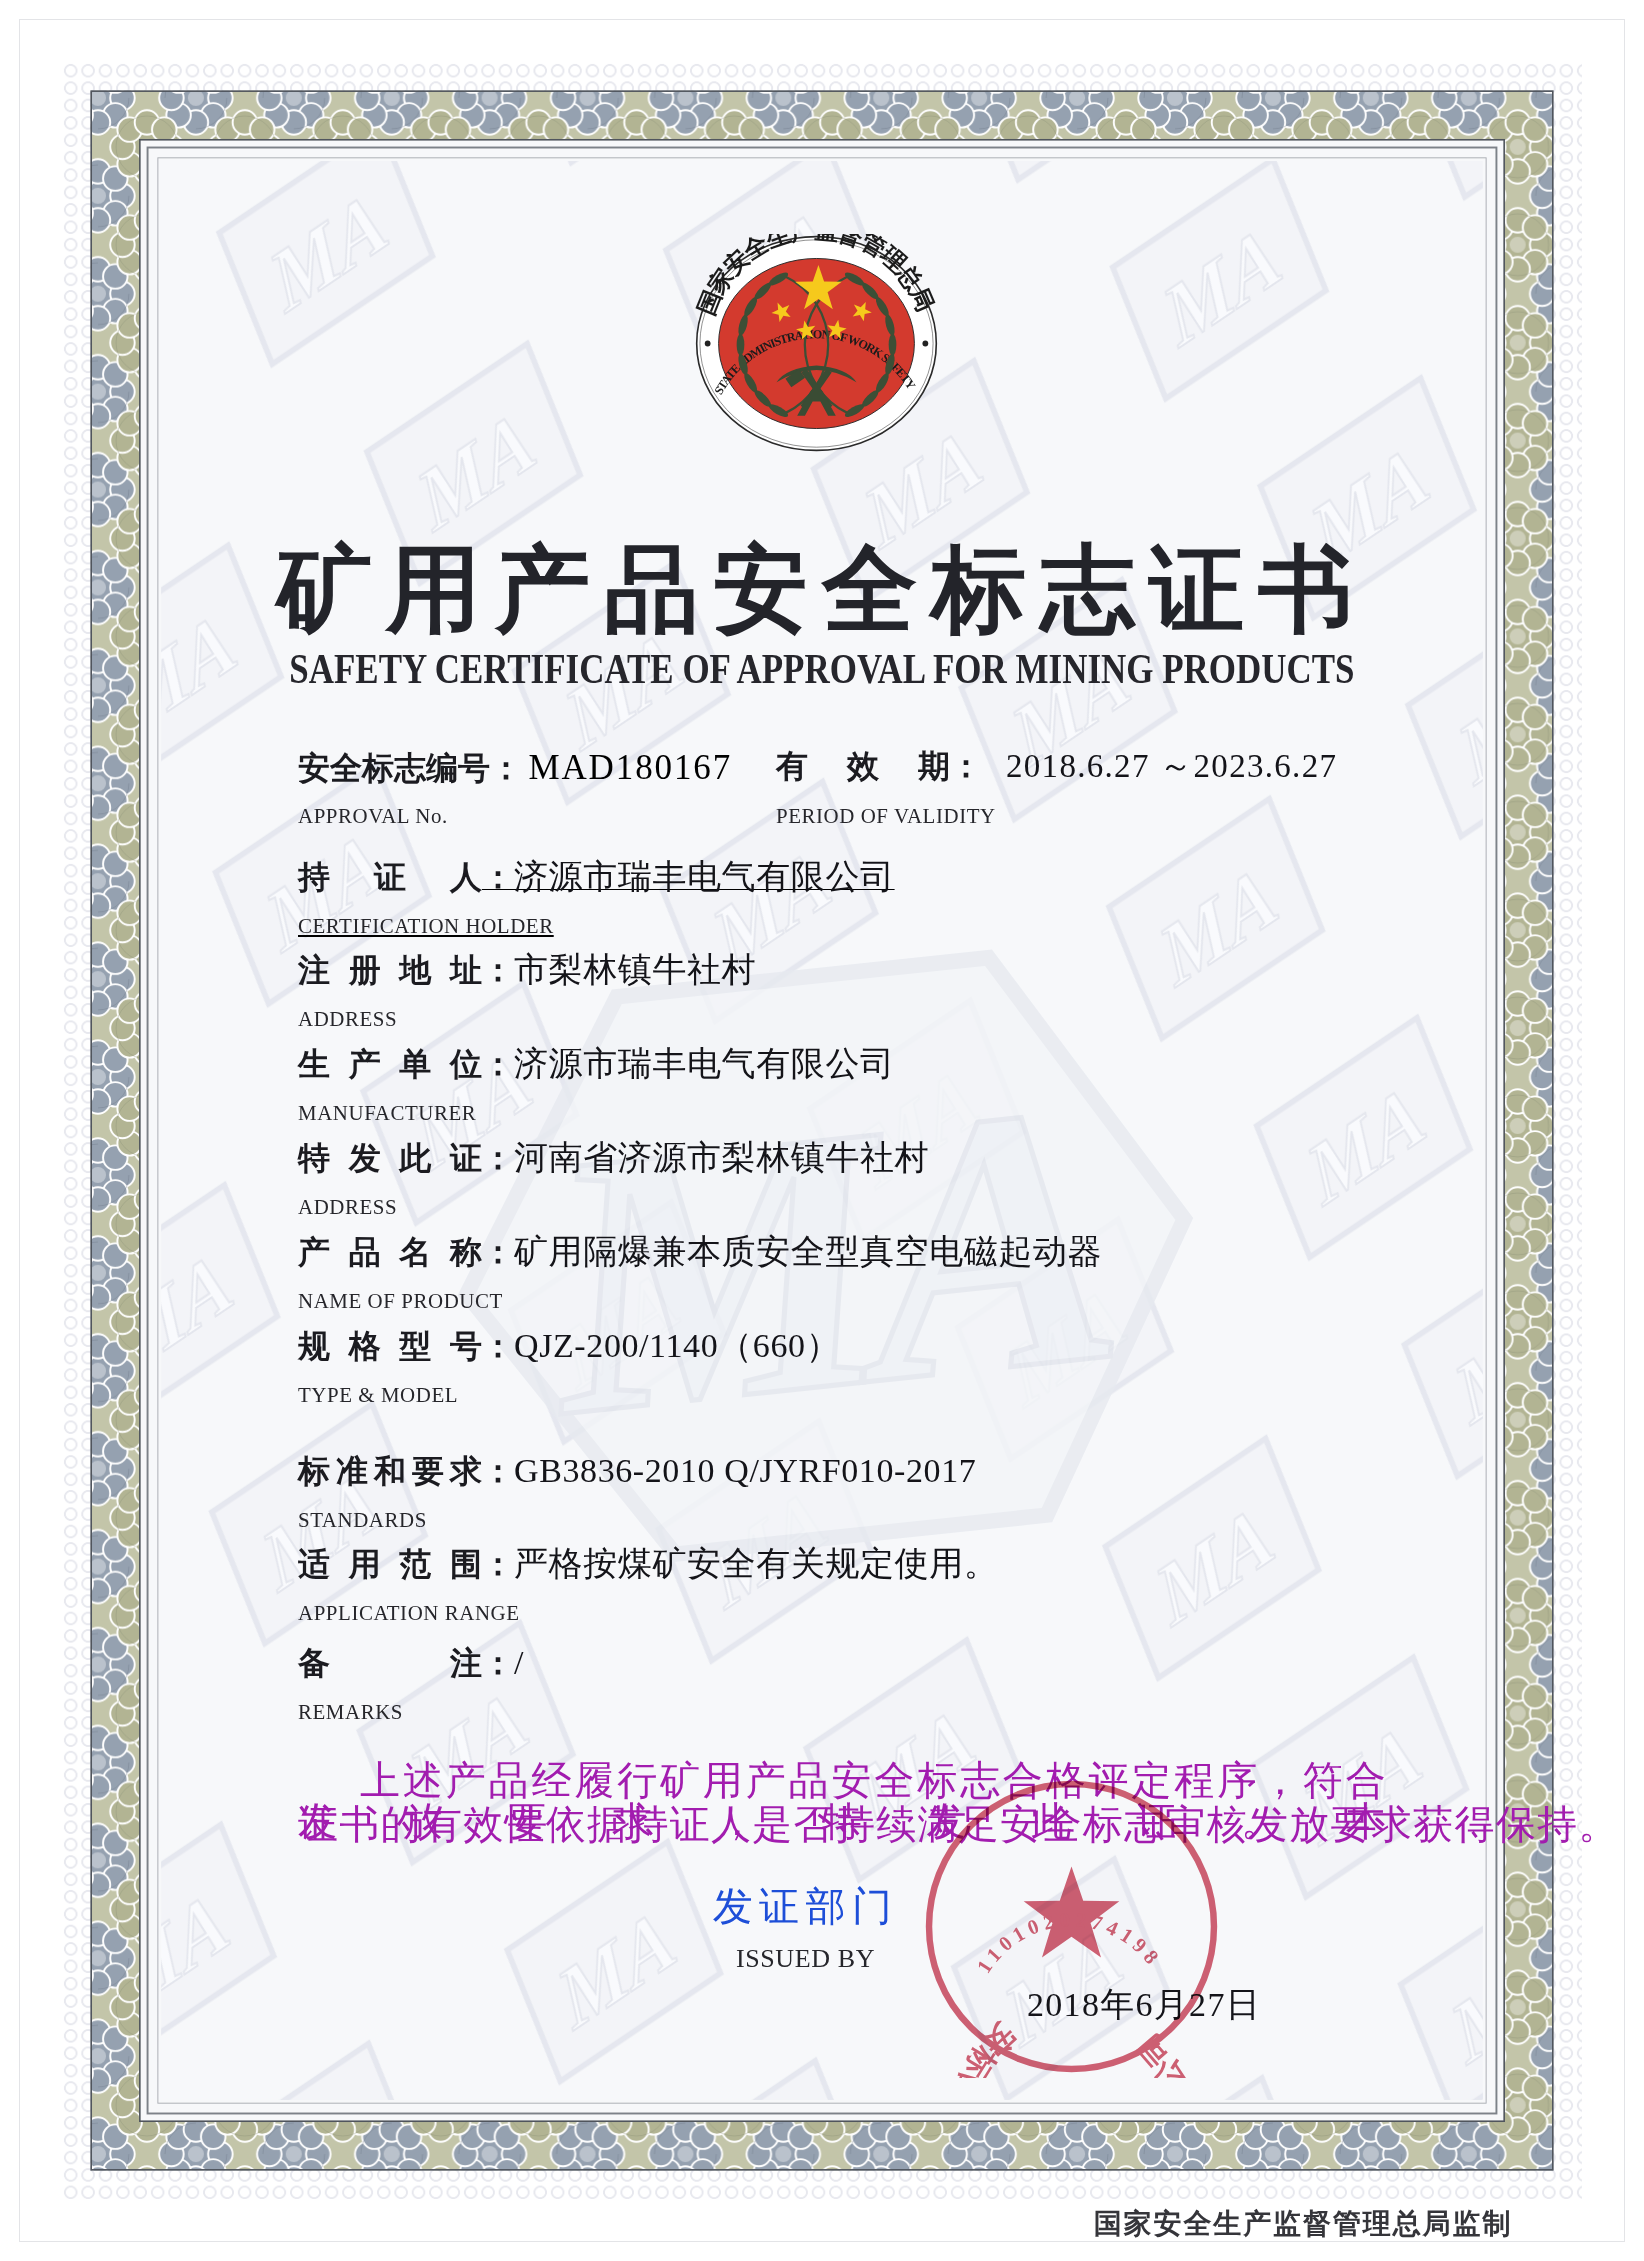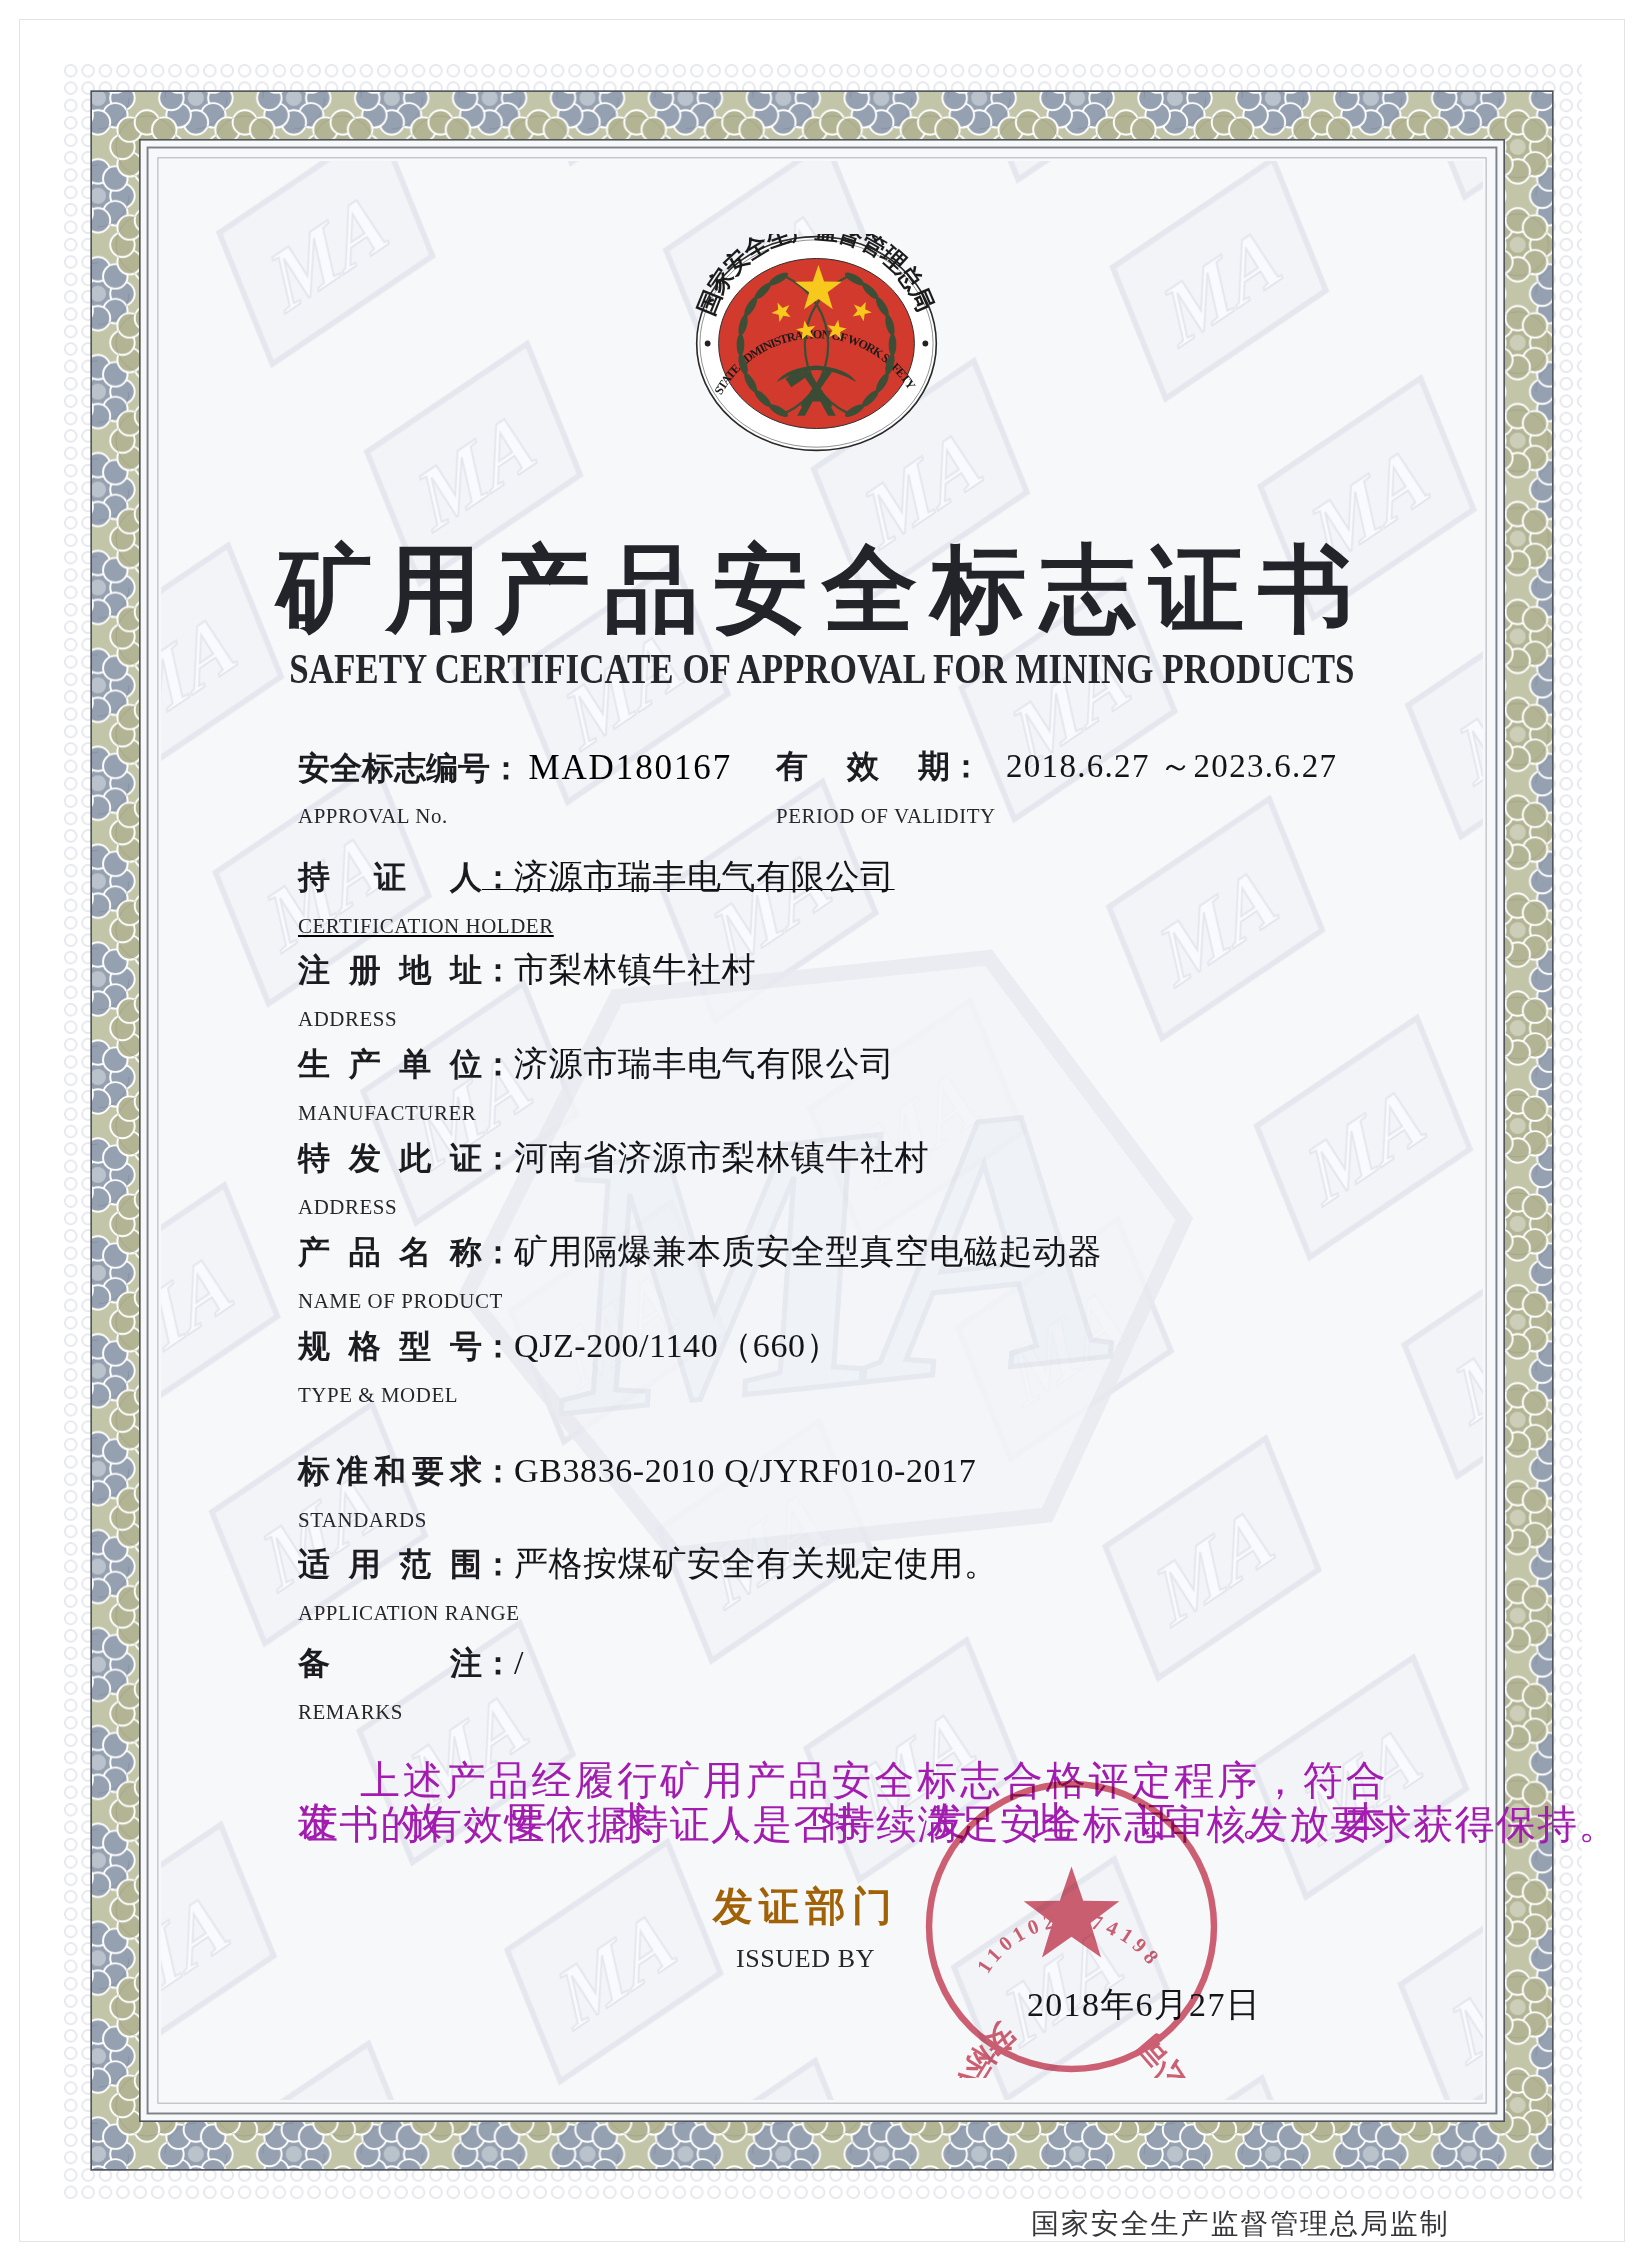--- a/index.html
+++ b/index.html
@@ -28,26 +28,26 @@
   .row .eng{margin-top:17px;}
   .row .cnline{height:39px;line-height:39px;white-space:nowrap;}
 
   .approval-num{font-size:35px;color:#000000;letter-spacing:1.9px;margin-left:6.4px;}
   .validity-dates{font-size:33px;color:#141419;letter-spacing:1.3px;margin-left:24px;}
 
   .decl{font-size:40px;color:#a21caf;letter-spacing:1.3px;line-height:41px;white-space:nowrap;}
   .decl1{width:1089px;text-indent:62px;text-align:justify;text-align-last:justify;white-space:normal;}
 
   .issued-wrap{left:696px;top:1879px;width:219px;text-align:center;}
-  .issued-cn{font-size:40px;font-weight:700;letter-spacing:6.4px;color:#a16207;}
+  .issued-cn{font-size:40px;font-weight:400;letter-spacing:6.4px;color:#1d4ed8;}
   .issued-en{font-size:26px;color:#26262b;margin-top:10.3px;letter-spacing:0.6px;}
   .issue-date{left:1027px;top:1982px;font-size:34px;color:#141419;letter-spacing:1.3px;}
 
-  .footer-note{left:1031px;top:2205px;width:544px;text-align:left;font-size:28px;
-    letter-spacing:1.9px;color:#35353a;font-weight:400;}
+  .footer-note{left:1031px;top:2205px;width:544px;text-align:center;font-size:28px;
+    letter-spacing:1.9px;color:#35353a;font-weight:700;}
 
   .seal-svg{mix-blend-mode:multiply;opacity:0.92;}
 </style>
 </head>
 <body>
 
 <div class="page">
 
   <div class="paper-edge"></div>
   <div class="lace"></div>

